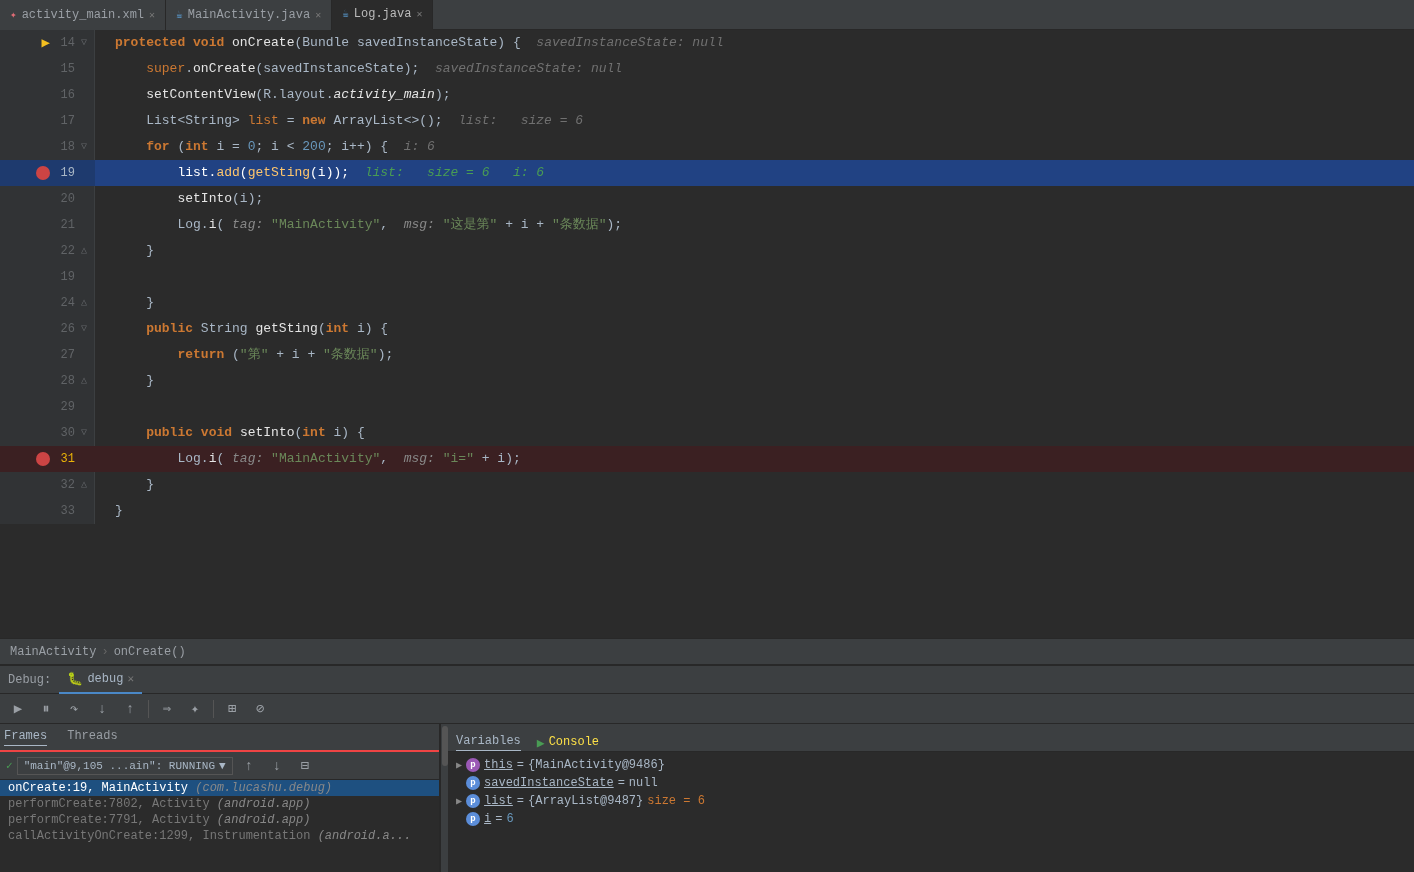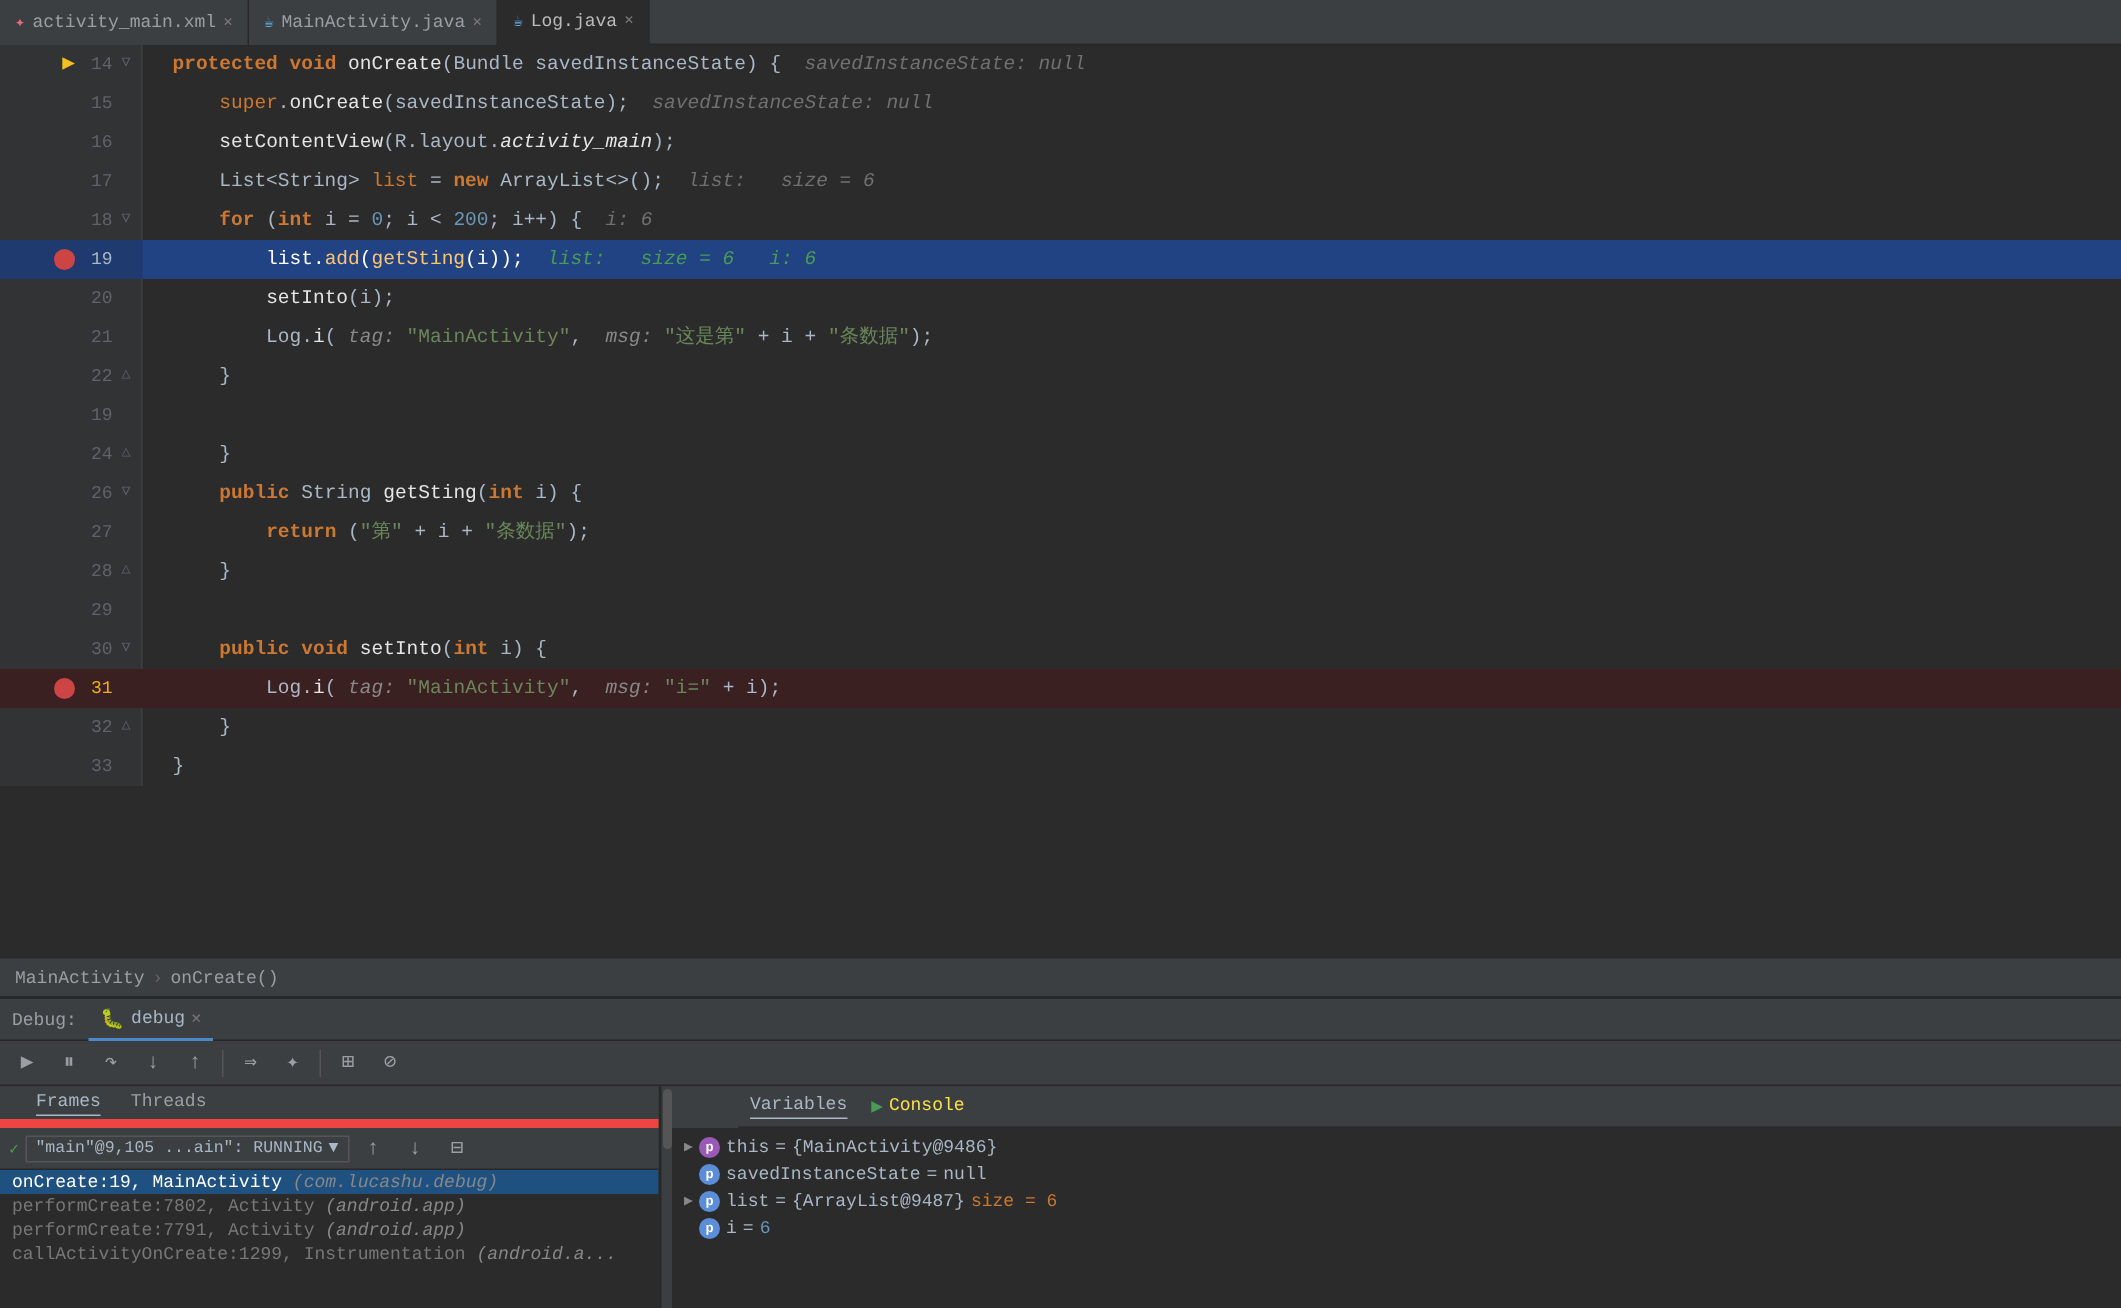--- a/index.html
+++ b/index.html
@@ -212,22 +212,22 @@
       width: 440px;
       min-width: 440px;
       border-right: 1px solid #282828;
       display: flex;
       flex-direction: column;
     }
     .frames-header {
       display: flex;
       align-items: center;
       height: 28px;
-      padding: 0 24px;
-      border-bottom: 6px solid #ef4444;
+      padding: 0 4px;
+      border-bottom: 2px solid #ef4444;
       gap: 20px;
       background: #3c3f41;
     }
     .frames-header-tab {
       font-size: 12px;
       color: #9a9fa5;
       cursor: pointer;
       padding-bottom: 2px;
     }
     .frames-header-tab.active {
@@ -276,27 +276,26 @@
 
     
     .vars-panel {
       flex: 1;
       display: flex;
       flex-direction: column;
       overflow: hidden;
     }
     .vars-header {
       display: flex;
-      align-items: center;
+      align-items: flex-end;
       height: 28px;
       padding: 0 8px;
       border-bottom: 1px solid #282828;
       gap: 16px;
       background: #3c3f41;
-      margin-left: 44px;
     }
     .vars-tab {
       font-size: 12px;
       color: #fde047;
       cursor: pointer;
       padding-bottom: 2px;
     }
     .vars-tab.active {
       color: #a9b7c6;
       border-bottom: 1px solid #a9b7c6;
@@ -321,21 +320,21 @@
       border-radius: 50%;
       display: inline-flex;
       align-items: center;
       justify-content: center;
       font-size: 9px;
       font-weight: bold;
       flex-shrink: 0;
     }
     .var-icon-p { background: #5b8dd9; color: white; }
     .var-icon-purple { background: #9b59b6; color: white; }
-    .var-name { color: #a9b7c6; }
+    .var-name { color: #a9b7c6; text-decoration: underline; }
     .var-eq { color: #a9b7c6; }
     .var-val { color: #a9b7c6; }
     .var-val-num { color: #6897bb; }
     .var-size { color: #cc7832; }
 
     .scroll-indicator {
       width: 8px;
       background: #3c3f41;
       border-left: 1px solid #282828;
     }

